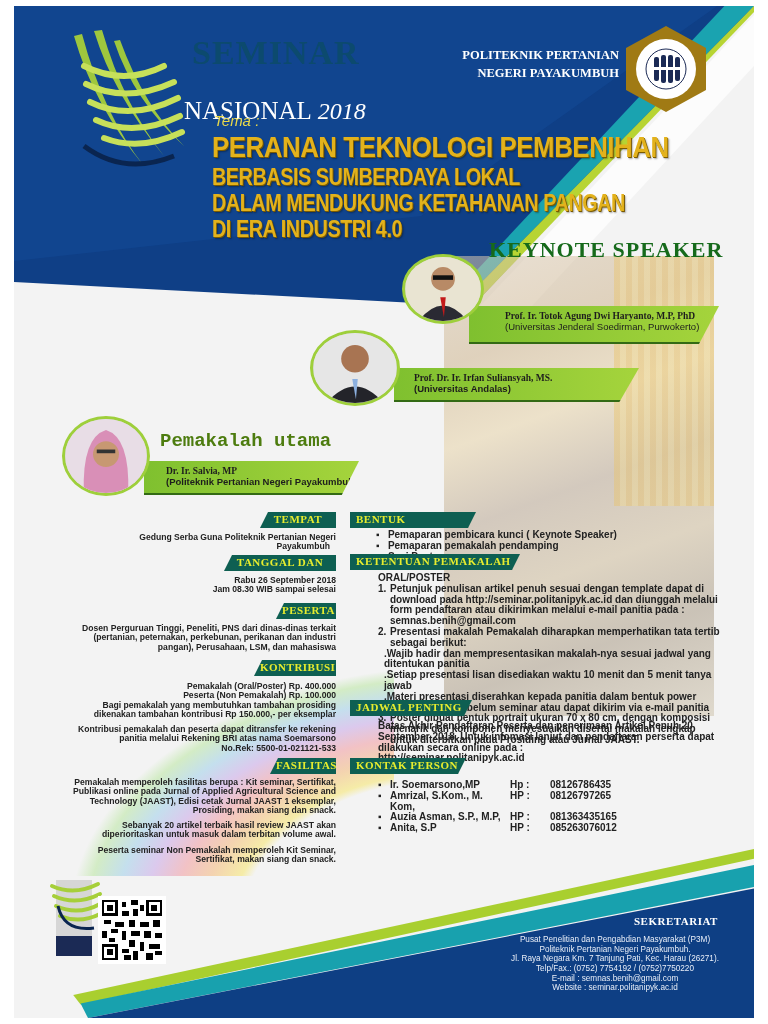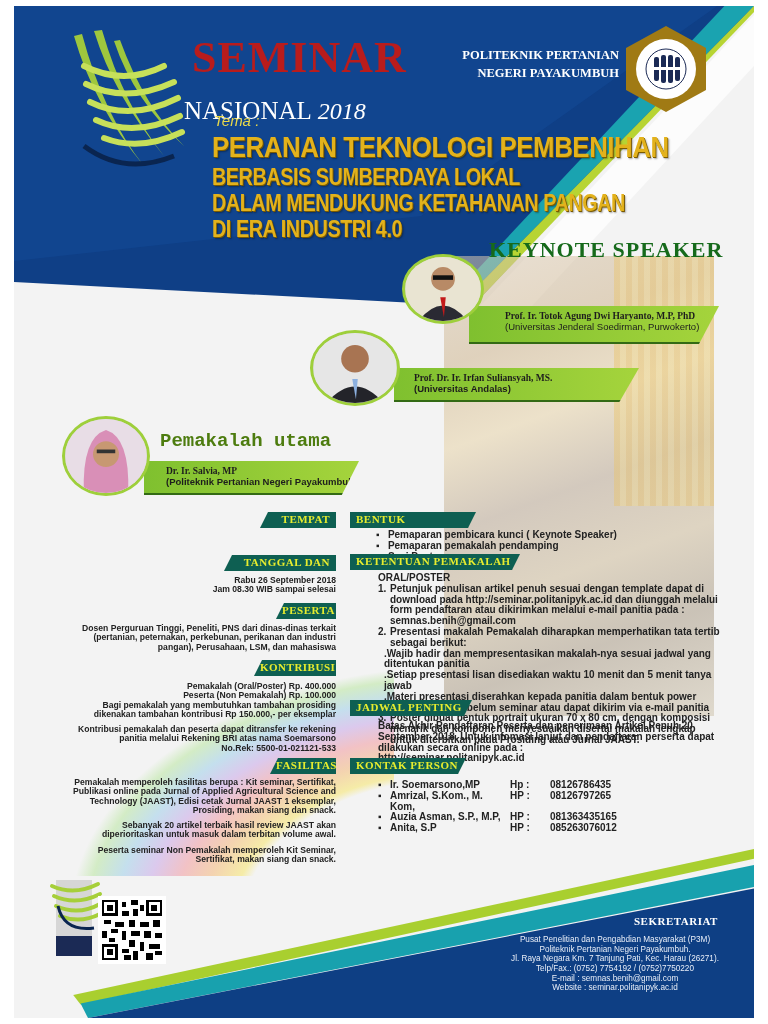--- a/index.html
+++ b/index.html
@@ -20,22 +20,22 @@
   .hdr-teal { left: 0; top: 0; width: 740px; height: 300px; background: #1aa3b0;
     clip-path: polygon(96% 0, 100% 0, 60% 100%, 58% 100%); }
   .hdr-lime { left: 0; top: 0; width: 740px; height: 300px; background: #b7d433;
     clip-path: polygon(100% 0, 100% 2%, 62% 100%, 60% 100%); }
   .hdr-white { left: 0; top: 0; width: 740px; height: 300px; background: #ffffff;
     clip-path: polygon(100% 3%, 100% 20%, 70% 100%, 63% 100%); opacity: .7; }
 
   
   .leaf-wrap { left: 40px; top: 20px; width: 150px; height: 150px; }
 
-  .seminar-title { left: 178px; top: 30px; color: #b91c1c; font-family: "Liberation Serif", serif;
-    font-weight: bold; font-size: 44px; letter-spacing: 1px; line-height: 1; }
+  .seminar-title { left: 178px; top: 30px; color: #0c4a6e; font-family: "Liberation Serif", serif;
+    font-weight: bold; font-size: 34px; letter-spacing: 1px; line-height: 1; }
   .nasional { left: 170px; top: 72px; color: #ffffff; font-family: "Liberation Serif", serif;
     font-size: 25px; line-height: 1; margin-top: 20px; }
   .nasional .yr { font-style: italic; font-size: 24px; margin-left: 6px; }
   .tema { left: 200px; top: 106px; color: #e8d84a; font-style: italic; font-size: 15px; }
   .theme-line { color: #e3b21c; font-family: "Liberation Sans", sans-serif; font-weight: bold;
     text-shadow: 1px 1px 0 #7a5a00, 2px 2px 2px rgba(0,0,0,.35); letter-spacing: -0.5px;
     transform: scaleX(0.86); transform-origin: left top; white-space: nowrap; }
   .t1 { left: 198px; top: 124px; font-size: 30px; }
   .t2 { left: 198px; top: 158px; font-size: 23px; }
   .t3 { left: 198px; top: 184px; font-size: 23px; }
@@ -69,21 +69,21 @@
   .spk-name { font-family: "Liberation Serif", serif; font-size: 9.5px; font-weight: bold; color: #1d1d1d; }
   .spk-aff { font-size: 9.5px; color: #1d1d1d; }
   .spk-aff.bold { font-weight: bold; }
 
   .pemakalah-title { left: 146px; top: 424px; color: #4d7c0f; font-family: Liberation Mono, monospace;
     font-weight: bold; font-size: 19px; }
 
   
   .tag { height: 16px; background: #0e5f52; color: #e6ec2e; font-family: "Liberation Serif", serif;
     font-weight: bold; font-size: 11px; letter-spacing: .5px; padding: 1px 6px; box-shadow: 1px 2px 2px rgba(0,0,0,.3); }
-  .tag.left { clip-path: polygon(8px 0,100% 0,100% 100%,0 100%); text-align: right; }
+  .tag.left { clip-path: polygon(8px 0,100% 0,100% 100%,0 100%); text-align: center; }
   .tag.right { clip-path: polygon(0 0,100% 0,calc(100% - 8px) 100%,0 100%); }
 
   .rtxt { text-align: right; color: #222; font-weight: bold; font-size: 8.6px; line-height: 1.08; }
   .ltxt { color: #222; font-weight: bold; font-size: 10px; line-height: 1.08; margin-left: 24px; }
 
   
   .rainbow { left: 40px; top: 650px; width: 340px; height: 220px; opacity: .55;
     background: radial-gradient(ellipse at 120% 120%, transparent 38%, #f7e66a 40%, #f4b87a 45%, #f19aa0 50%, #c8a7e8 55%, #9ecfe9 60%, #b9e6a0 65%, transparent 68%); }
 
   
@@ -204,20 +204,24 @@
       <rect width="88" height="80" fill="#e8dde6"></rect>
       <path d="M20 80 Q18 20 44 12 Q70 20 68 80 Z" fill="#d98fb7"></path>
       <circle cx="44" cy="38" r="14" fill="#c79872"></circle>
       <rect x="34" y="33" width="20" height="4" fill="#333"></rect>
     </svg>
   </div>
 
   <div class="abs rainbow"></div>
 
   <div class="abs tag left" style="left:246px; top:506px; width:76px;">TEMPAT</div>
+  <div class="abs rtxt" style="left:80px; top:527px; width:242px;">
+    <div>Gedung Serba Guna  Politeknik Pertanian Negeri</div>
+    <div style="padding-right:6px;">Payakumbuh</div>
+  </div>
 
   <div class="abs tag left" style="left:210px; top:549px; width:112px;">TANGGAL DAN JAM</div>
   <div class="abs rtxt" style="left:80px; top:570px; width:242px;">
     <div>Rabu 26 September 2018</div>
     <div>Jam 08.30 WIB sampai selesai</div>
   </div>
 
   <div class="abs tag left" style="left:262px; top:597px; width:60px;">PESERTA</div>
   <div class="abs rtxt" style="left:30px; top:618px; width:292px;">
     <div>Dosen Perguruan Tinggi, Peneliti, PNS dari dinas-dinas terkait</div>

